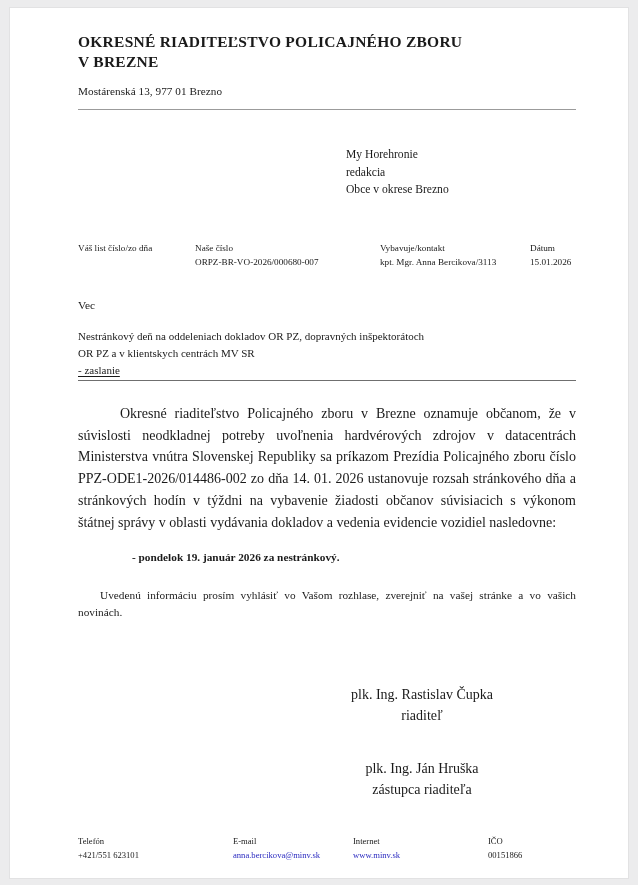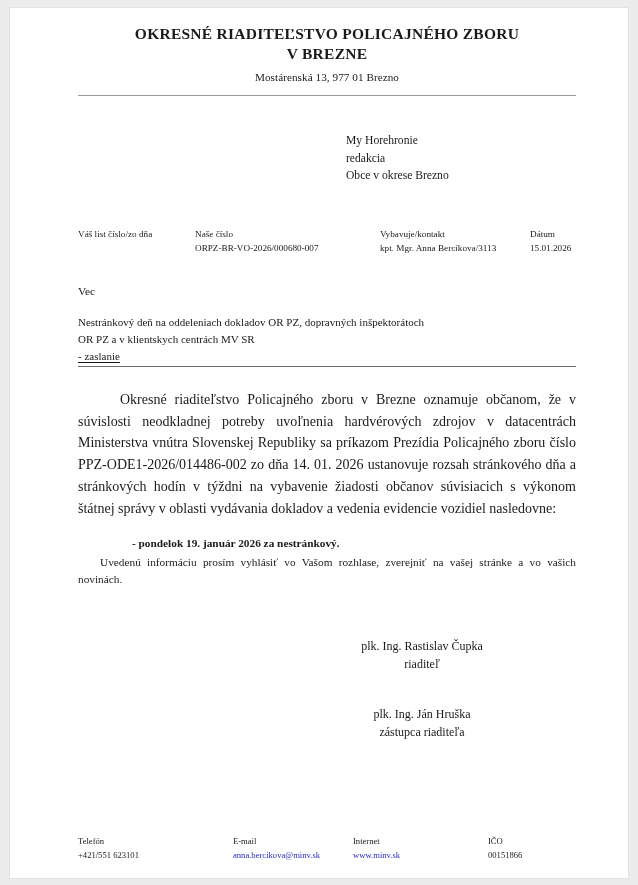--- a/index.html
+++ b/index.html
@@ -30,39 +30,38 @@
   .page-inner {
     position: absolute;
     left: 68px;
     right: 52px;
     top: 0;
     bottom: 0;
   }
 
   
   .letterhead {
-    padding-top: 16px;
-    text-align: center;
+    padding-top: 24px;
   }
   .org-line {
     font-weight: bold;
     font-size: 15.5px;
     letter-spacing: 0.25px;
     line-height: 1.32;
     white-space: nowrap;
   }
   .org-line-2 {
     font-weight: bold;
     font-size: 15.5px;
     letter-spacing: 0.25px;
     line-height: 1.32;
   }
   .org-address {
     font-size: 11.2px;
-    margin-top: 6px;
+    margin-top: 12px;
     letter-spacing: 0.05px;
   }
   .rule-head {
     margin-top: 12px;
     border: none;
     border-top: 1px solid #9b9b9b;
     height: 0;
     padding: 0;
   }
 
@@ -129,33 +128,33 @@
     hyphens: none;
   }
   .highlight-line {
     margin-top: 17px;
     margin-left: 54px;
     font-size: 11.3px;
     font-weight: bold;
     white-space: nowrap;
   }
   .closing-para {
-    margin-top: 5px;
+    margin-top: 24px;
     font-size: 11.3px;
     line-height: 1.56;
     text-align: justify;
     text-indent: 22px;
   }
 
   
   .signature {
-    margin-top: 48px;
+    margin-top: 62px;
     text-align: center;
     padding-left: 190px;
-    font-size: 12px;
+    font-size: 14px;
     line-height: 1.5;
     font-family: Liberation Serif, serif;
   }
   .sig-gap { height: 16px; }
   .sig-gap2 { height: 16px; }
   .signature div.l { white-space: nowrap; }
 
   
   .footer {
     position: absolute;

